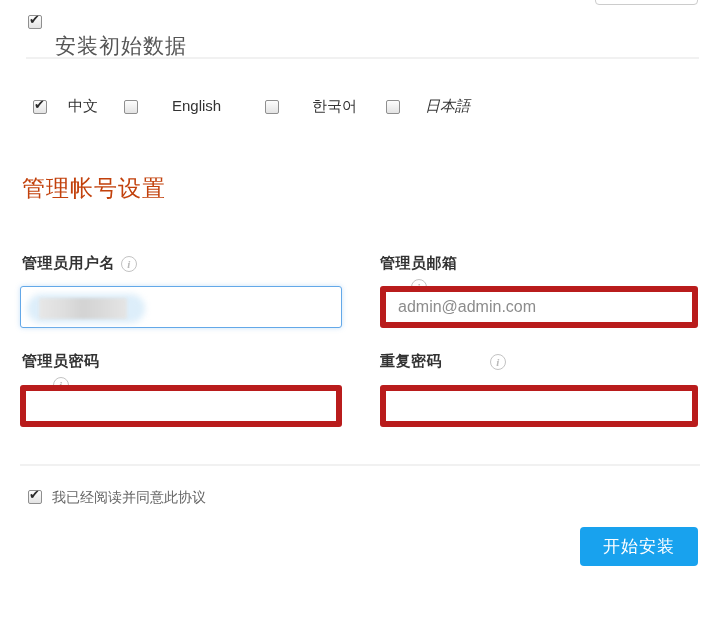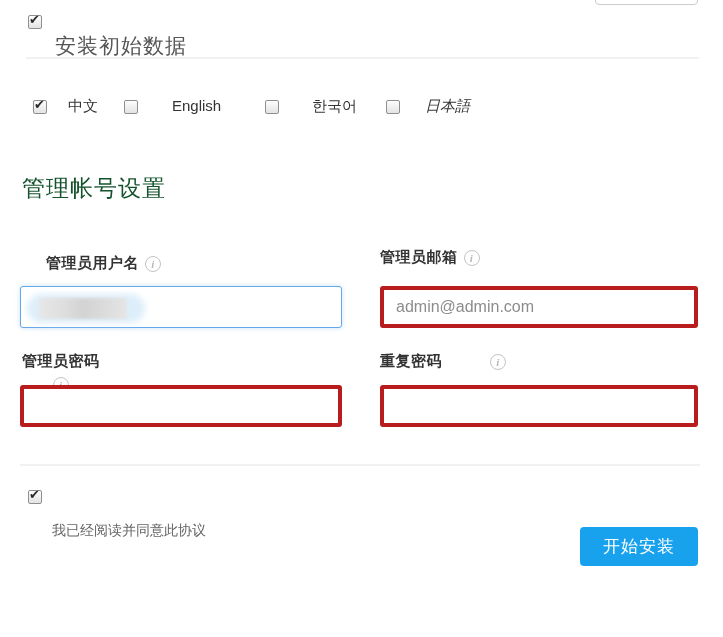--- a/index.html
+++ b/index.html
@@ -29,53 +29,53 @@
     font-size:21px; color:#555; letter-spacing:1px;margin-top:27px;
   }
   .divider { position:absolute; height:2px; background:#f1f1f1; }
   .divider-top { left:26px; top:57px; width:673px; }
   .divider-bottom { left:20px; top:464px; width:680px; }
   .lang-label {
     position:absolute; top:97px; font-size:15px; color:#333;text-align:right;
   }
   .section-title {
     position:absolute; left:22px; top:173px;
-    font-size:23px; font-weight:400; color:#14532d; letter-spacing:1px;
+    font-size:23px; font-weight:400; color:#c2410c; letter-spacing:1px;
   }
   .field-label {
     position:absolute; font-size:15px; font-weight:bold; color:#333;
     display:flex; align-items:center; gap:6px; letter-spacing:0.5px;
   }
   .info-icon {
     display:inline-flex; align-items:center; justify-content:center;
     width:16px; height:16px; border:1px solid #c3c3c3; border-radius:50%;
     color:#b9b9b9; font-size:11px; font-weight:bold;
     font-family:"Liberation Serif",serif; font-style:italic;
   }
   .text-input {
-    position:absolute; height:42px; border:4px solid #b91c1c; border-radius:3px;
+    position:absolute; height:42px; border:6px solid #b91c1c; border-radius:3px;
     background:#fff; font-size:16px; color:#8c8c8c; padding:0 12px;
     outline:none; font-family:"Liberation Sans","DejaVu Sans",sans-serif;
   }
   .text-input.focused {
     border:1px solid #63a8e8;
     box-shadow:0 0 5px rgba(99,168,232,.35);
   }
   .redact-halo {
     position:absolute; left:27px; top:294px; width:118px; height:29px;
     background:#ddeefa; border-radius:15px; filter:blur(3px);
     pointer-events:none;
   }
   .redact-bar {
     position:absolute; left:39px; top:298px; width:88px; height:21px;
     border-radius:2px; pointer-events:none; filter:blur(1.5px);
     background:linear-gradient(90deg,#e7e7e7 0%,#dedede 28%,#d3d3d3 50%,#dadada 72%,#e5e5e5 100%);
   }
   .agree-label {
-    position:absolute; left:52px; top:489px; font-size:14px; color:#666;margin-top:33px;
+    position:absolute; left:52px; top:489px; font-size:14px; color:#666;
   }
   .submit-btn {
     position:absolute; left:580px; top:527px; width:118px; height:39px;
     border:none; border-radius:4px; background:var(--primary,#18a2ee);
     color:#fff; font-size:17px; letter-spacing:1px; cursor:pointer;
     font-family:"Liberation Sans","DejaVu Sans",sans-serif;
   }
 </style>
 </head>
 <body>
@@ -100,31 +100,31 @@
   <span class="lang-label" style="left:172px;">English</span>
 
   <span class="cb" style="left:265px; top:100px;"></span>
   <span class="lang-label" style="left:312px;">한국어</span>
 
   <span class="cb" style="left:386px; top:100px;"></span>
   <span class="lang-label" style="left:425px;font-style:italic;">日本語</span>
 
   <h2 class="section-title">管理帐号设置</h2>
 
-  <div class="field-label" style="left:22px; top:254px;margin-left:24px;">
+  <div class="field-label" style="left:22px; top:254px;">
     <span>管理员用户名</span>
     <span class="info-icon">
         <span>i</span>
       </span>
   </div>
   <input class="text-input focused" style="left: 20px; top: 286px; width: 322px;" type="text" value="">
   <div class="redact-halo"></div>
   <div class="redact-bar"></div>
 
-  <div class="field-label" style="left:380px; top:248px;">
+  <div class="field-label" style="left:380px; top:254px;flex-direction:column;">
     <span>管理员邮箱</span>
     <span class="info-icon">
         <span>i</span>
       </span>
   </div>
   <input class="text-input" style="left: 380px; top: 286px; width: 318px;" type="text" value="admin@admin.com">
 
   <div class="field-label" style="left:22px; top:352px;flex-direction:column;">
     <span>管理员密码</span>
     <span class="info-icon">

